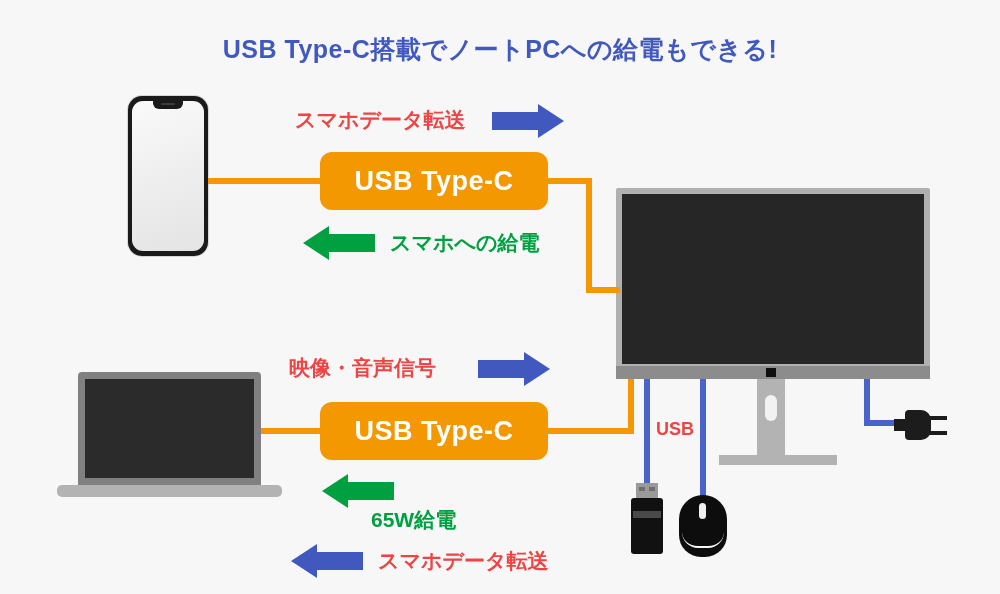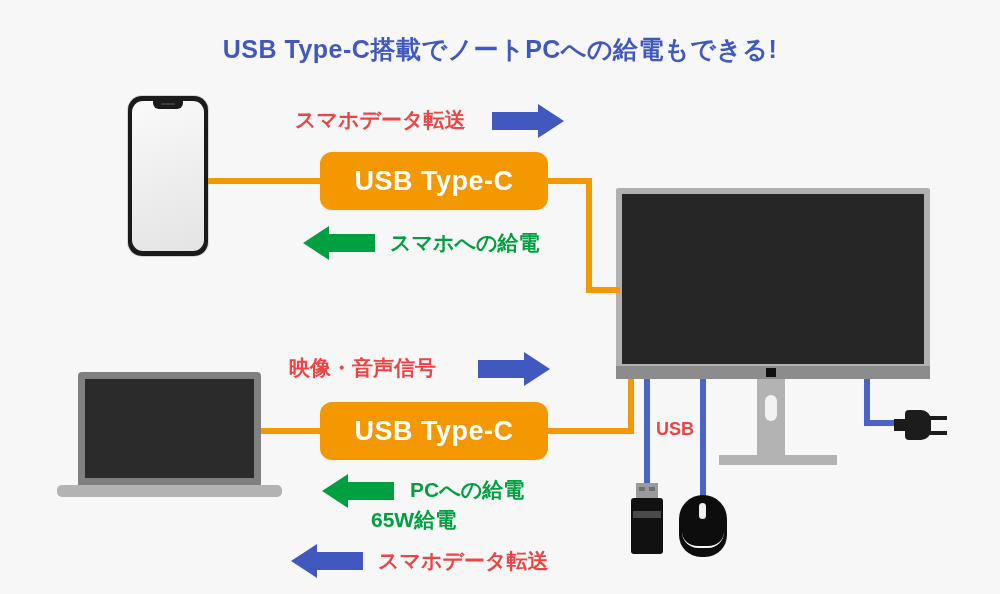--- a/index.html
+++ b/index.html
@@ -344,21 +344,20 @@
   <div class="abs lbl lbl-green" style="left:390px; top:231px;">スマホへの給電</div>
 
   <div class="abs lbl lbl-blue" style="left:289px; top:356px;">映像・音声信号</div>
   <svg class="abs arrow" style="left:478px; top:352px;" width="72" height="34" viewBox="0 0 72 34">
     <polygon points="0,8 46,8 46,0 72,17 46,34 46,26 0,26" fill="#4159bf"></polygon>
   </svg>
 
   <svg class="abs arrow" style="left:322px; top:474px;" width="72" height="34" viewBox="0 0 72 34">
     <polygon points="72,8 26,8 26,0 0,17 26,34 26,26 72,26" fill="#00a040"></polygon>
   </svg>
-  <div class="abs lbl lbl-green" style="left:410px; top:478px;">PCへの給電</div>
   <div class="abs lbl lbl-green" style="left:371px; top:508px;">65W給電</div>
 
   <svg class="abs arrow" style="left:291px; top:544px;" width="72" height="34" viewBox="0 0 72 34">
     <polygon points="72,8 26,8 26,0 0,17 26,34 26,26 72,26" fill="#4159bf"></polygon>
   </svg>
   <div class="abs lbl lbl-blue" style="left:378px; top:549px;">スマホデータ転送</div>
 
 </div>
 
 </body></html>

